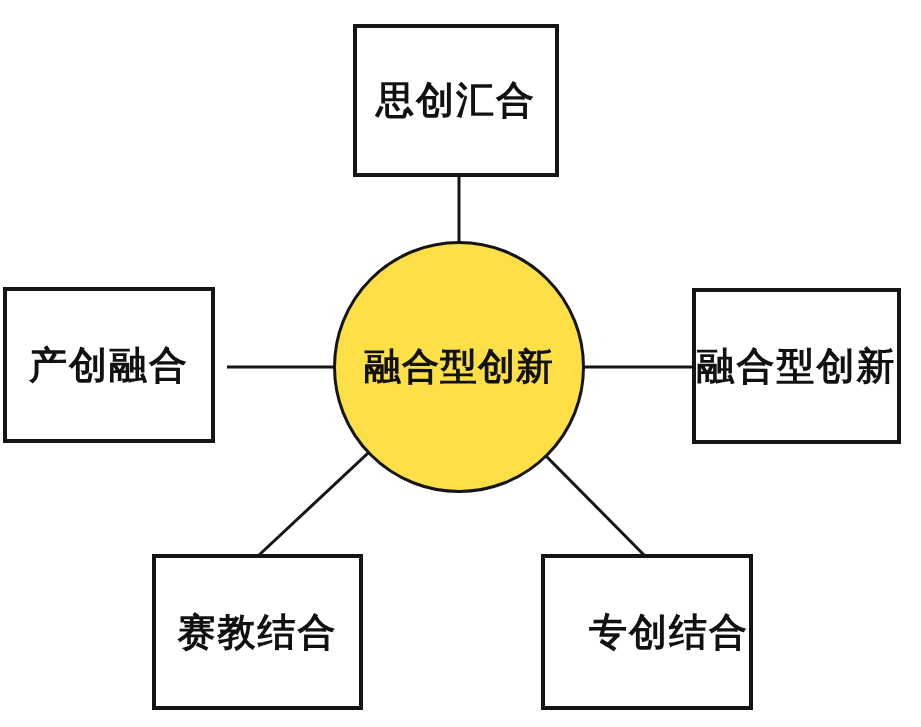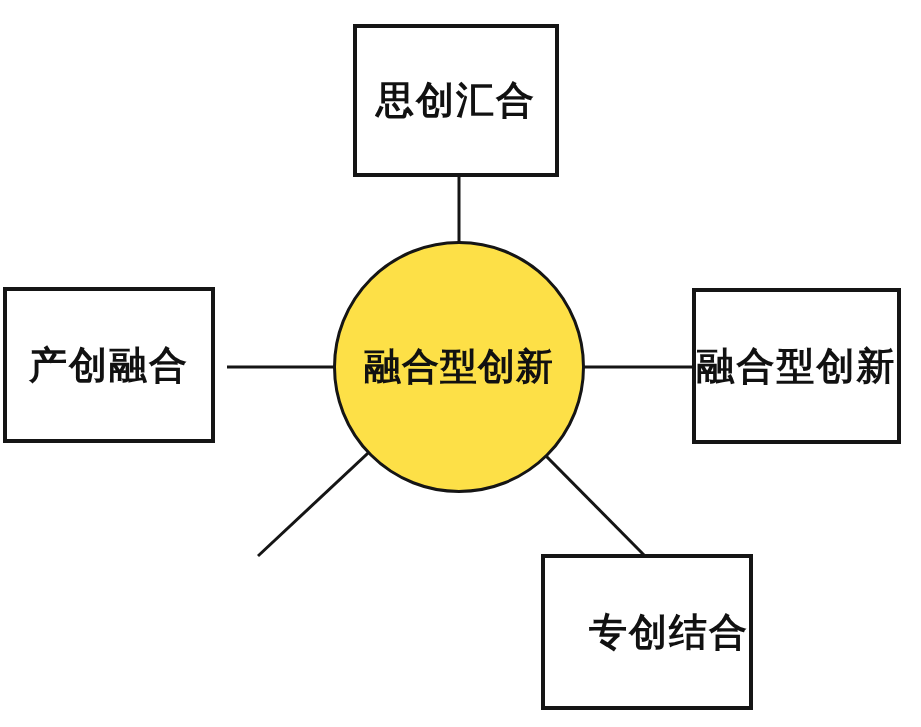--- a/index.html
+++ b/index.html
@@ -87,20 +87,23 @@
   </div>
 
   <div class="node-box box-left">
     <span class="node-label">产创融合</span>
   </div>
 
   <div class="node-box box-right">
     <span class="node-label">融合型创新</span>
   </div>
 
+  <div class="node-box box-bottom-left">
+    <span class="node-label">赛教结合</span>
+  </div>
 
   <div class="node-box box-bottom-right">
     <span class="node-label">专创结合</span>
   </div>
 
   <div class="center-circle">
     <div class="center-line">融合型创新</div>
   </div>
 
 </div>

